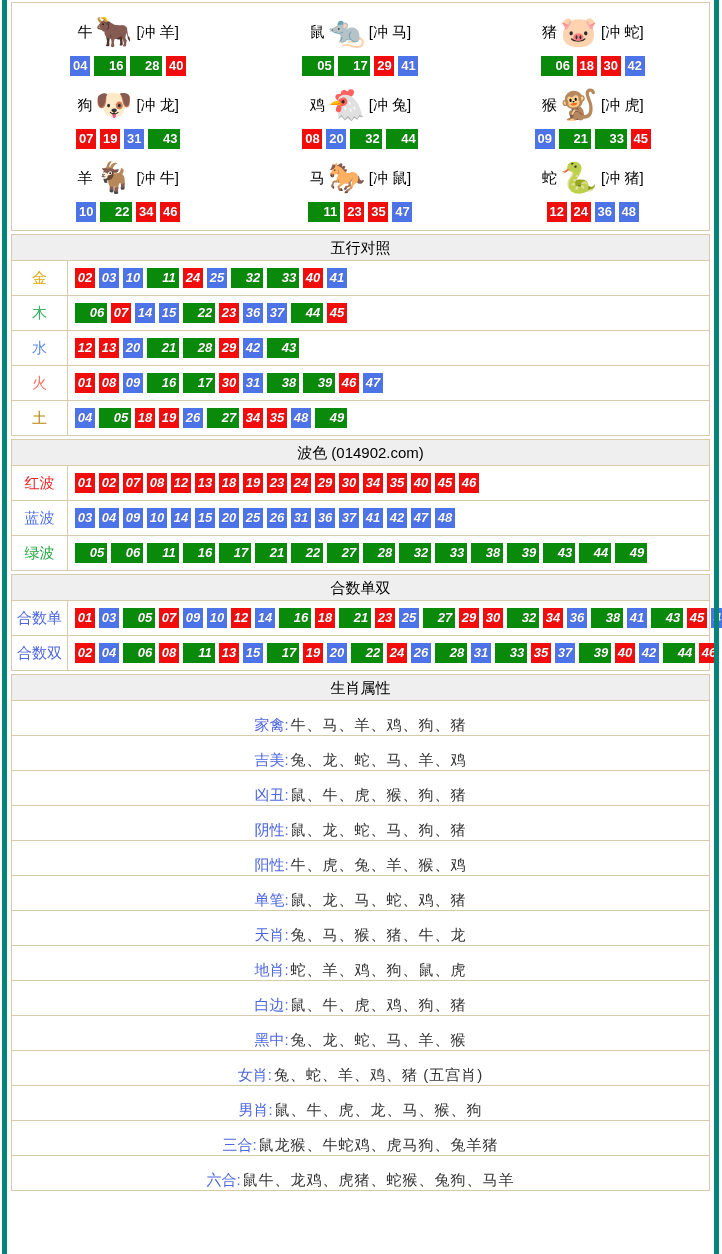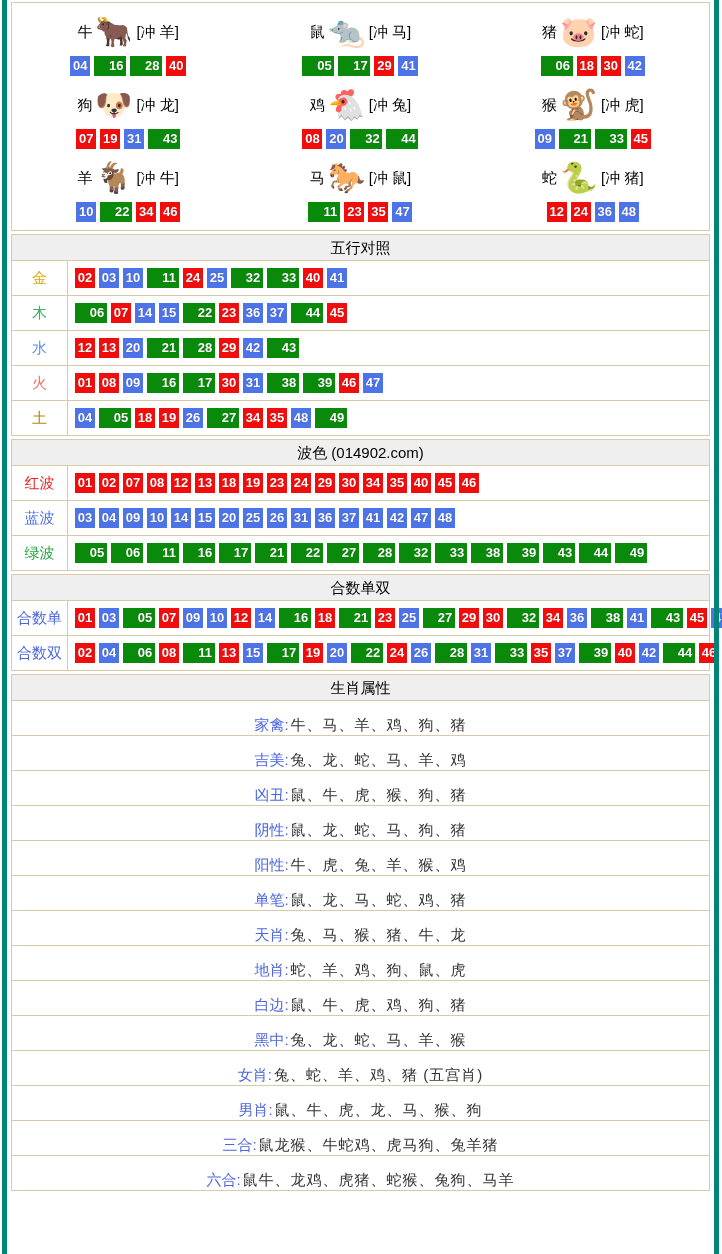--- a/index.html
+++ b/index.html
@@ -56,21 +56,21 @@
   
   .num-table{border:1px solid var(--tan,#d8cbac);border-top:none;background:#fff;}
   .num-row{display:flex;align-items:center;height:34px;border-bottom:1px solid var(--tan,#d8cbac);}
   .num-row:last-child{border-bottom:none;}
   .num-row-label{
     flex:0 0 55px;width:55px;align-self:stretch;
     display:flex;align-items:center;justify-content:center;
     border-right:1px solid var(--tan,#d8cbac);
     font-size:15px;
   }
-  .num-row-balls{padding-left:5px;white-space:nowrap;}
+  .num-row-balls{padding-left:5px;white-space:nowrap;font-style:italic;}
 
   
   .attr-table{border:1px solid var(--tan,#d8cbac);border-top:none;background:#fff;}
   .attr-row{
     height:34px;border-bottom:1px solid var(--tan,#d8cbac);
     display:flex;align-items:flex-end;justify-content:center;
     font-size:15px;
   }
   .attr-row:last-child{border-bottom:none;}
   .attr-label{color:var(--labelblue,#4d66e0);margin-right:2px;}

